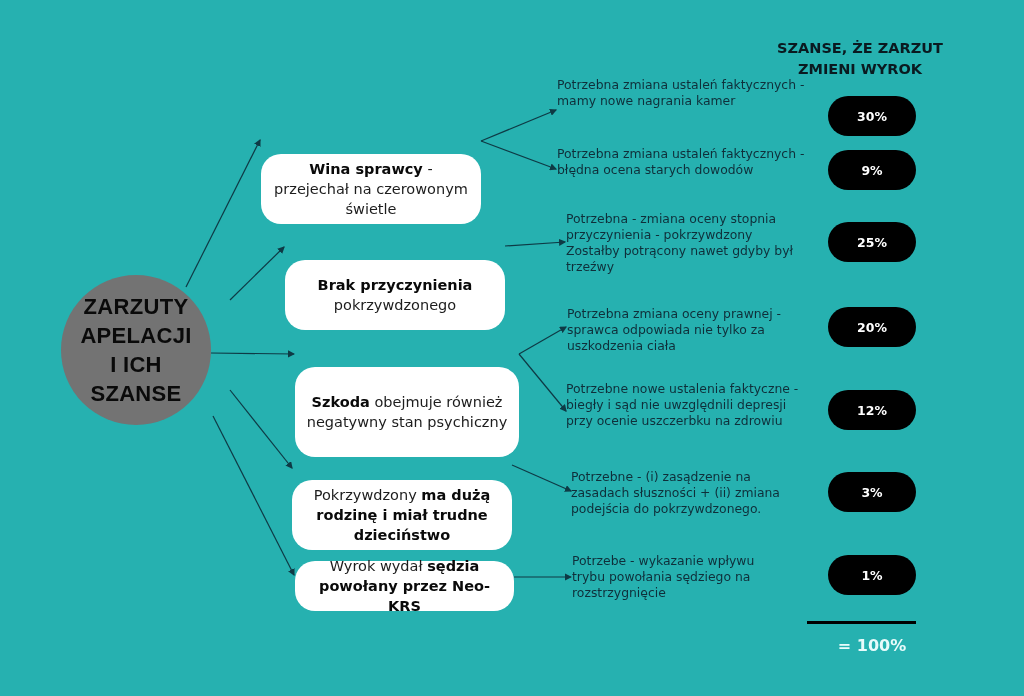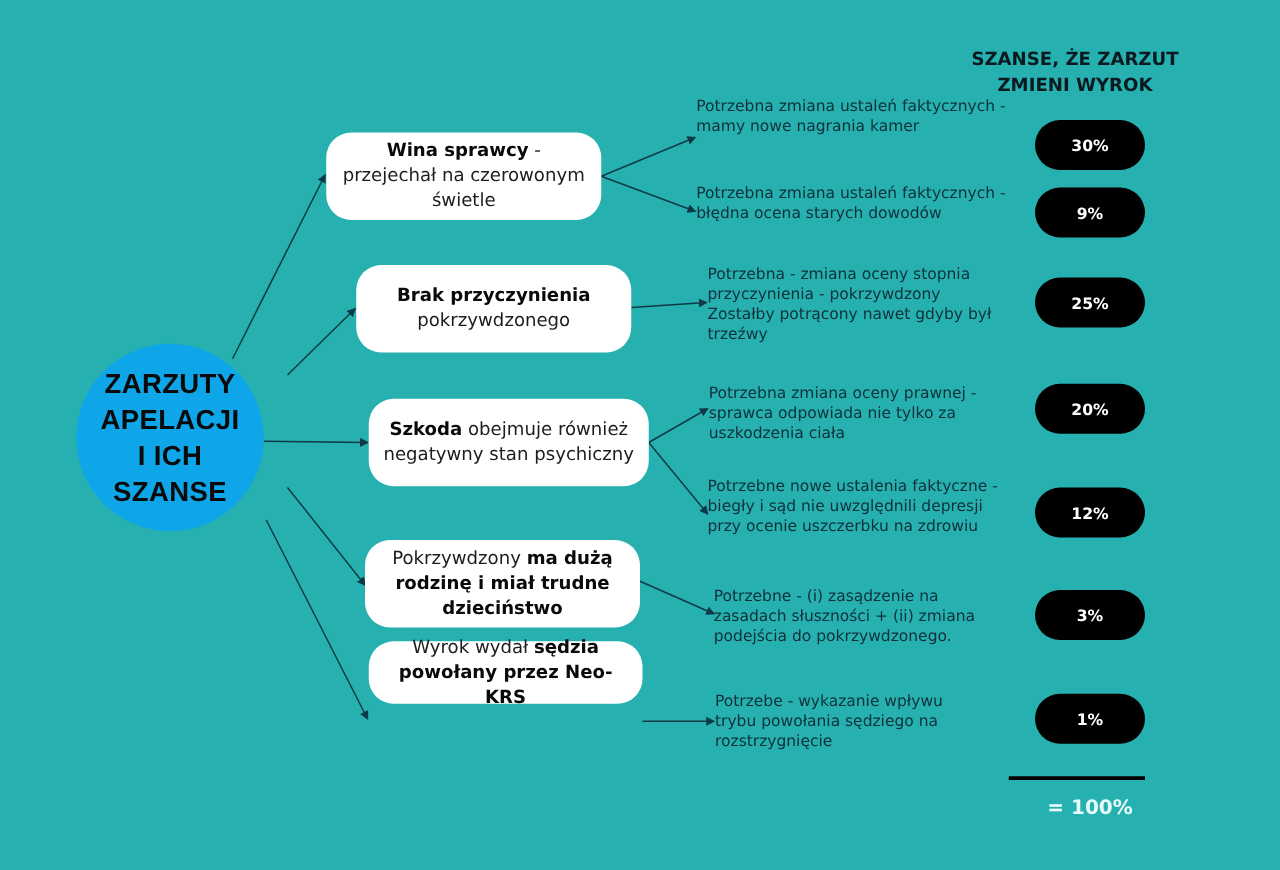--- a/index.html
+++ b/index.html
@@ -1,24 +1,24 @@
 <!DOCTYPE html>
 <html><head>
 <meta charset="utf-8">
 <style>
   html, body { margin:0; padding:0; }
   body { width:1024px; height:696px; background:#26b1b0; position:relative; overflow:hidden;
          font-family:"DejaVu Sans", "Liberation Sans", sans-serif; color:#0e2b33; }
   .wires { position:absolute; left:0; top:0; width:1024px; height:696px; }
   .center { position:absolute; left:61px; top:275px; width:150px; height:150px; border-radius:50%;
-            background:#0ea5e9; display:flex; align-items:center; justify-content:center; text-align:center; }
+            background:#737373; display:flex; align-items:center; justify-content:center; text-align:center; }
   .center-title { font-family:"Liberation Sans", sans-serif; font-weight:bold; font-size:22px; line-height:29px;
                   color:#0a0a0a; letter-spacing:0.3px; white-space:pre-line; width:130px; }
   .node { position:absolute; background:#fff; border-radius:20px; display:flex; align-items:center;
-          justify-content:center; text-align:center; font-size:14.5px; line-height:20px; color:#1d1d1d; padding:0 10px; box-sizing:border-box; }
+          justify-content:center; text-align:center; font-size:14.5px; line-height:20px; color:#1d1d1d; padding:0 10px; box-sizing:border-box;margin-top:48px; }
   .node b { color:#0a0a0a; }
   .note { position:absolute; font-size:12.4px; line-height:16px; color:#0f2f3a; width:250px; }
   .pill { position:absolute; left:828px; width:88px; height:40px; border-radius:20px; background:#000;
           color:#fff; font-weight:bold; font-size:12.5px; display:flex; align-items:center; justify-content:center; }
   .hdr { position:absolute; left:770px; top:38px; width:180px; text-align:center; font-weight:bold;
          font-size:14.5px; line-height:21px; color:#0a1a20; white-space:pre-line; }
   .sumline { position:absolute; left:807px; top:621px; width:109px; height:3px; background:#000; }
   .total { position:absolute; left:807px; top:636px; width:130px; text-align:center; color:#e8fbfb;
            font-weight:bold; font-size:16px; }
 </style>
@@ -53,21 +53,21 @@
 I ICH
 SZANSE</div>
 </div>
 
 <div class="node" style="left:261px;top:106px;width:220px;height:70px;">
   <span><b>Wina sprawcy</b><span> - przejechał na czerowonym świetle</span></span>
 </div>
 <div class="node" style="left:285px;top:212px;width:220px;height:70px;">
   <span><b>Brak przyczynienia</b><br><span> pokrzywdzonego</span></span>
 </div>
-<div class="node" style="left:295px;top:319px;width:224px;height:70px;justify-content:center;">
+<div class="node" style="left:295px;top:319px;width:224px;height:90px;justify-content:center;">
   <span><b>Szkoda</b><span> obejmuje również negatywny stan psychiczny</span></span>
 </div>
 <div class="node" style="left:292px;top:432px;width:220px;height:70px;">
   <span><span>Pokrzywdzony </span><b>ma dużą rodzinę i miał trudne dzieciństwo</b></span>
 </div>
 <div class="node" style="left:295px;top:513px;width:219px;height:50px;">
   <span><span>Wyrok wydał </span><b>sędzia powołany przez Neo-KRS</b></span>
 </div>
 
 <div class="note" style="left:557px;top:77px;">Potrzebna zmiana ustaleń faktycznych - mamy nowe nagrania kamer</div>

